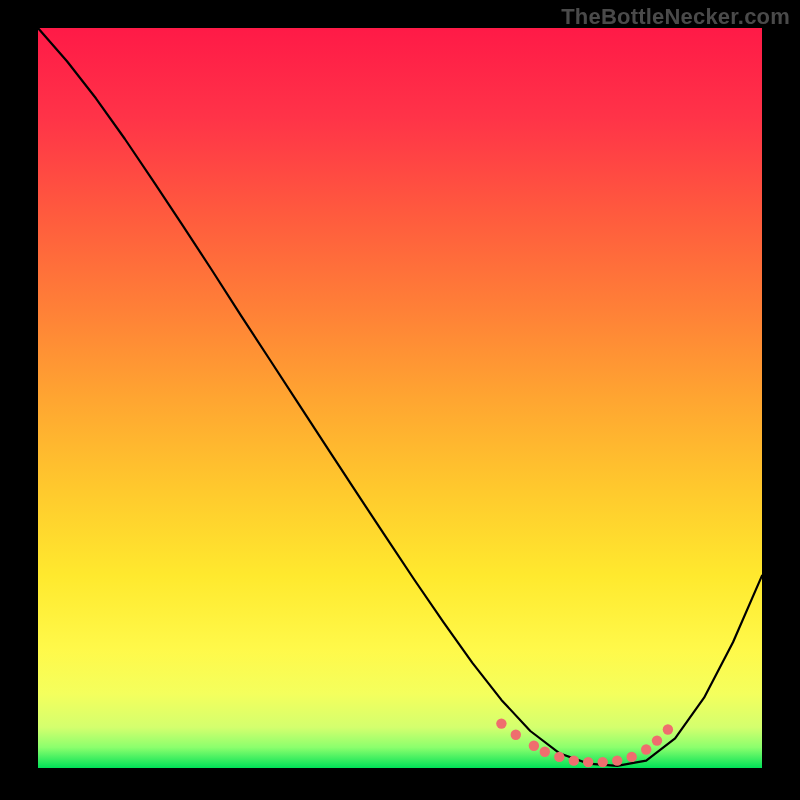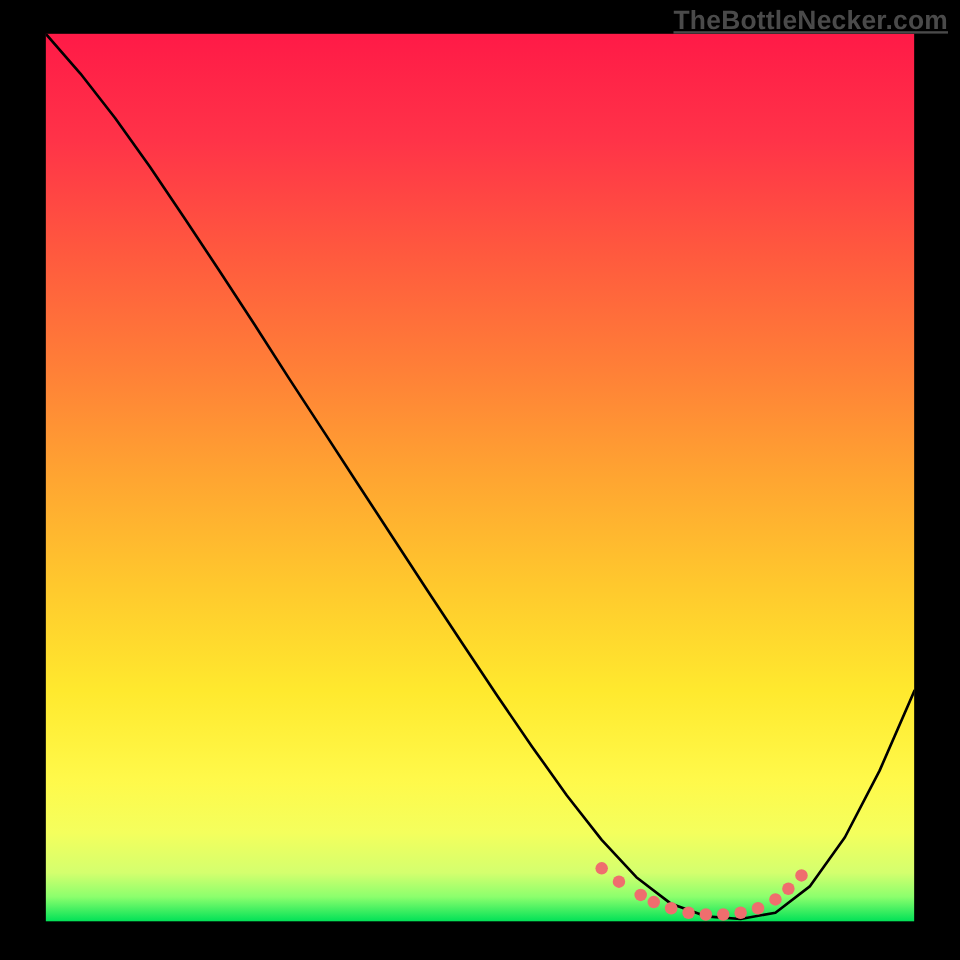--- a/index.html
+++ b/index.html
@@ -21,21 +21,20 @@
 
   .watermark {
     position: absolute;
     top: 4px;
     right: 10px;
     color: #4a4a4a;
     font-size: 22px;
     font-weight: bold;
     z-index: 50;
     letter-spacing: 0.2px;
-    text-decoration: underline;
   }
 
   .plot {
     position: absolute;
     left: 38px;
     top: 28px;
     width: 724px;
     height: 740px;
   }
 

